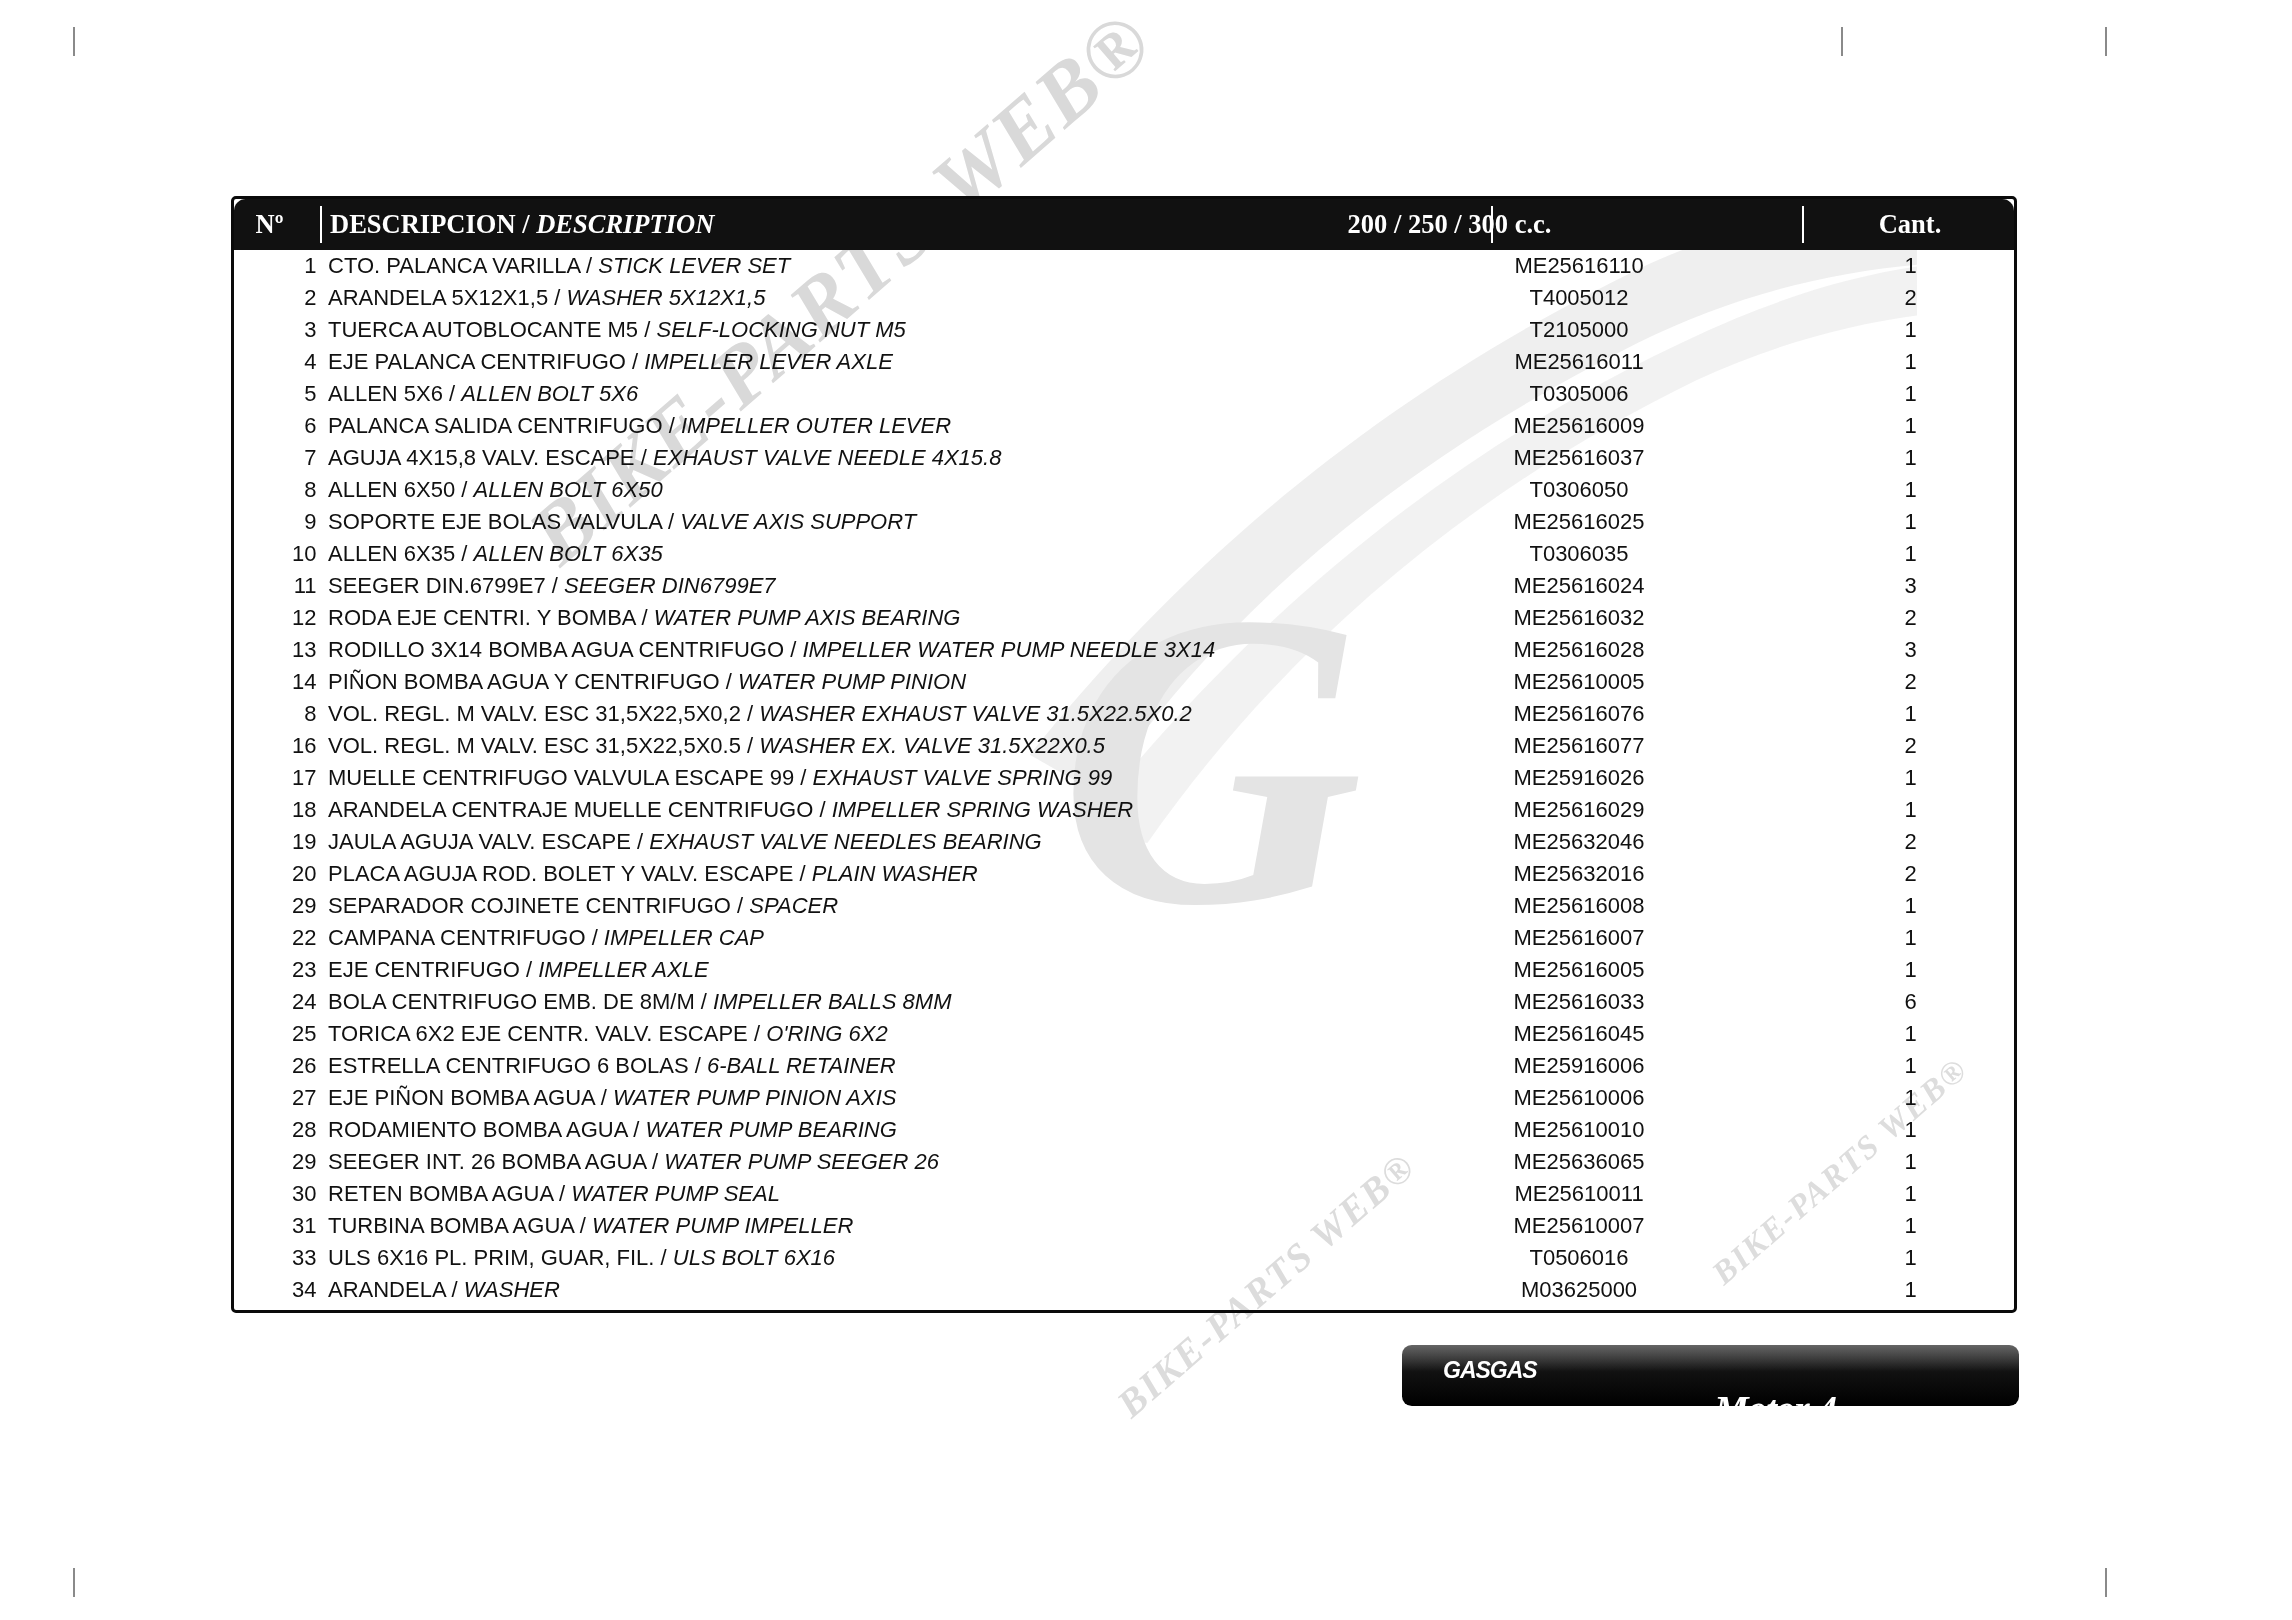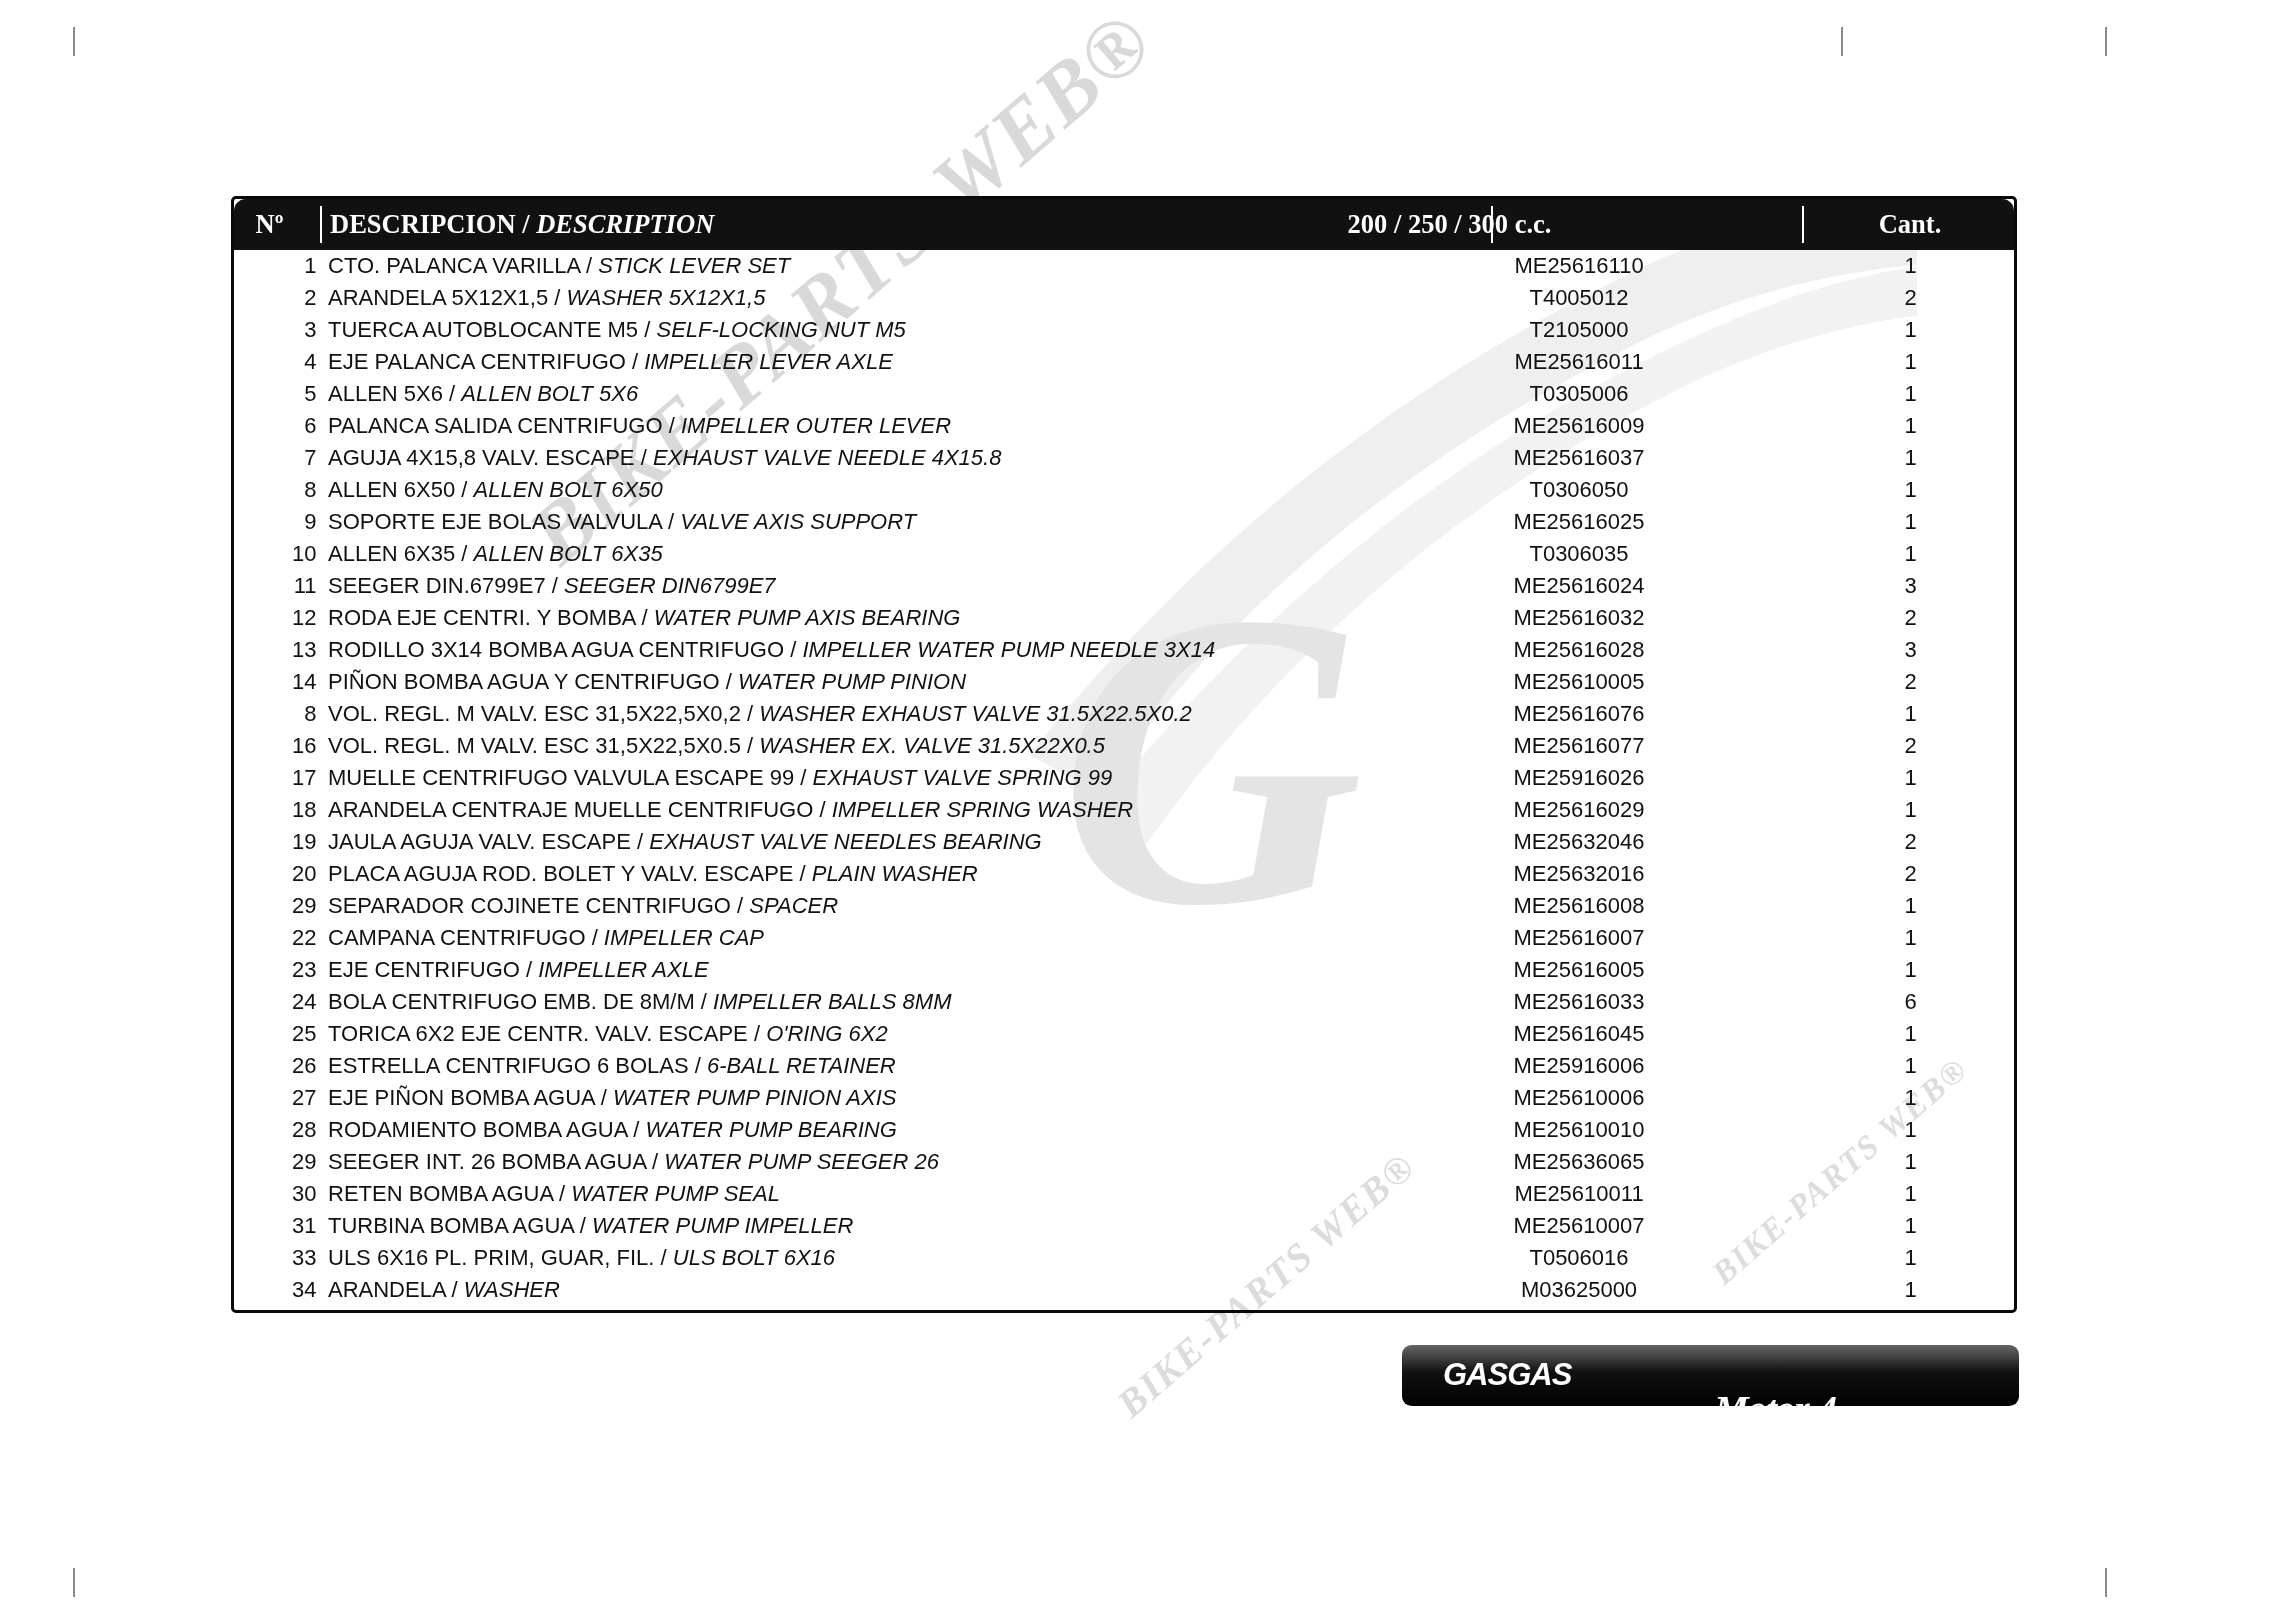--- a/index.html
+++ b/index.html
@@ -166,21 +166,21 @@
     background: linear-gradient(180deg, #3a3a3a 0%, #111111 45%, #000000 100%);
     overflow: hidden;
   }
   .footer-bar .gg {
     position: absolute;
     left: 41px;
     top: 11.8px;
     font-family: "Liberation Sans", sans-serif;
     font-weight: bold;
     font-style: italic;
-    font-size: 31px;
+    font-size: 23px;
     color: #ffffff;
     letter-spacing: -1px;
   }
   .footer-bar .motor {
     position: absolute;
     left: 312px;
     top: 7.8px;
     font-family: "Liberation Serif", serif;
     font-weight: bold;
     font-style: italic;

